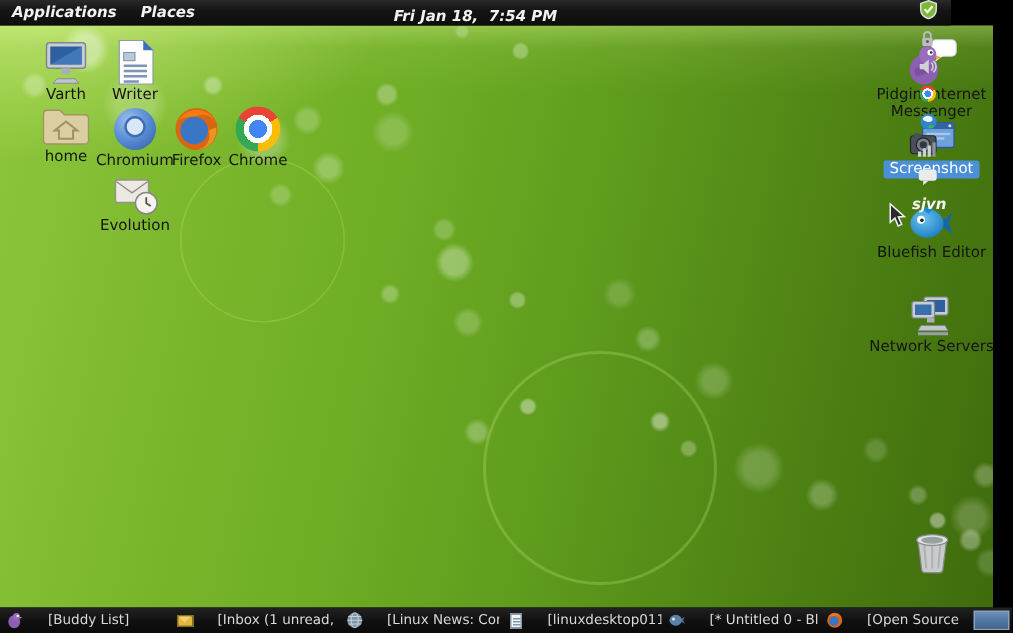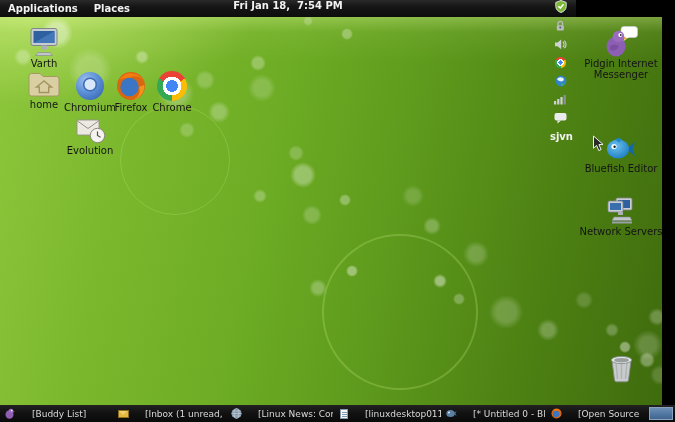--- a/index.html
+++ b/index.html
@@ -2,23 +2,23 @@
 <html><head>
 <meta charset="utf-8">
 <style>
   * { margin:0; padding:0; box-sizing:border-box; }
   html,body { width:675px; height:422px; overflow:hidden; background:#000; }
   body { font-family:"DejaVu Sans", sans-serif; }
   #screen { position:relative; width:675px; height:422px; overflow:hidden; }
 
   
   .top-panel {
-    position:absolute; top:0; left:0; width:576px; height:17px;
+    position:absolute; top:0; left:0; width:634px; height:17px;
     background:linear-gradient(180deg,#2a2a2a 0,#151515 40%,#0d0d0d 100%);
-    display:flex; align-items:flex-start; z-index:50;
+    display:flex; align-items:flex-end; z-index:50;font-style:italic;
   }
   .menu {
     color:#f2f2f2; font-size:10px; font-weight:bold; padding:0 8px; height:17px;
     display:flex; align-items:center; cursor:default;
   }
   .clock {
     position:absolute; left:50%; transform:translateX(-50%);
     color:#f2f2f2; font-size:10px; font-weight:bold; white-space:pre;
   }
   .tray { position:absolute; right:3px; top:0; height:17px; display:flex; align-items:center; gap:7px;flex-direction:column; }
@@ -188,20 +188,34 @@
             <rect x="4" y="1.5" width="26" height="17" rx="2" fill="#c8cdd2" stroke="#80868d"></rect>
             <rect x="6.5" y="4" width="21" height="12" fill="#2e5f9e"></rect>
             <path d="M6.5 16 L27.5 4 L27.5 16 Z" fill="#4a7fc0" opacity="0.75"></path>
             <rect x="14" y="18.5" width="6" height="4" fill="#aab0b6"></rect>
             <path d="M11 25.5 h12 l2.5 3 h-17 Z" fill="#c0c5ca" stroke="#80868d" stroke-width="0.6"></path>
           </svg>
       </span>
       <span class="lbl">Varth</span>
     </div>
 
+    <div class="dicon" style="left:62px; top:9px; width:56px;">
+      <span class="glyph">
+        <svg width="25" height="31" viewBox="0 0 25 31">
+            <path d="M1.5 1 h16 l6.5 6.5 V30 h-22.5 Z" fill="#fdfdfd" stroke="#8b9bb0" stroke-width="0.8"></path>
+            <path d="M17.5 1 l6.5 6.5 h-6.5 Z" fill="#3b6fb6"></path>
+            <rect x="4.5" y="9" width="7.5" height="5.5" fill="#b9c9da" stroke="#6f89a8" stroke-width="0.6"></rect>
+            <rect x="4.5" y="17" width="15.5" height="1.7" fill="#7c96b4"></rect>
+            <rect x="4.5" y="20.5" width="15.5" height="1.7" fill="#7c96b4"></rect>
+            <rect x="4.5" y="24" width="15.5" height="1.7" fill="#7c96b4"></rect>
+            <rect x="4.5" y="27.5" width="10" height="1.7" fill="#7c96b4"></rect>
+          </svg>
+      </span>
+      <span class="lbl">Writer</span>
+    </div>
 
     <div class="dicon" style="left:16px; top:54px; width:56px;">
       <span class="glyph">
         <svg width="34" height="27" viewBox="0 0 34 27">
             <path d="M2 5 q0 -2.5 2.5 -2.5 h8.5 l3 3 h13.5 q2.5 0 2.5 2.5 v14.5 q0 2.5 -2.5 2.5 H4.5 q-2.5 0 -2.5 -2.5 Z" fill="#d9cfa3" stroke="#a2935f" stroke-width="0.9"></path>
             <path d="M17 10 l-7.5 6 h2.8 v5.5 h9.4 V16 h2.8 Z" fill="none" stroke="#a2935f" stroke-width="1.4"></path>
           </svg>
       </span>
       <span class="lbl">home</span>
     </div>
@@ -263,20 +277,36 @@
             <circle cx="15.5" cy="10.5" r="5.8" fill="#9a6cc0"></circle>
             <circle cx="17.3" cy="9" r="2" fill="#fff"></circle>
             <circle cx="17.8" cy="9" r="0.9" fill="#2a2a2a"></circle>
             <path d="M20.8 11 l4 1.2 l-4 1.6 Z" fill="#e8a33c"></path>
             <path d="M7 20 q4 -3 9 0 q-3 6 -9 4 Z" fill="#7c4fa0"></path>
           </svg>
       </span>
       <span class="lbl wrap">Pidgin Internet Messenger</span>
     </div>
 
+    <div class="dicon" style="left:585px; top:64px; width:72px;">
+      <span class="glyph">
+        <svg width="31" height="25" viewBox="0 0 31 25">
+            <rect x="9" y="0.8" width="21" height="16.5" rx="1.5" fill="#6ea0dc" stroke="#2c5a96" stroke-width="0.9"></rect>
+            <rect x="9" y="0.8" width="21" height="4.2" fill="#35659f"></rect>
+            <circle cx="27.2" cy="2.9" r="1" fill="#cfe0f2"></circle>
+            <rect x="11.5" y="7.5" width="16" height="1.6" fill="#a8c6e8"></rect>
+            <rect x="11.5" y="10.5" width="12" height="1.6" fill="#a8c6e8"></rect>
+            <rect x="1" y="9.5" width="17" height="12" rx="2" fill="#4a5058" stroke="#24282d" stroke-width="0.8"></rect>
+            <rect x="3" y="8" width="5" height="2.5" rx="1" fill="#4a5058"></rect>
+            <circle cx="9.5" cy="15.5" r="4.6" fill="#7a8089" stroke="#1f2327" stroke-width="0.8"></circle>
+            <circle cx="9.5" cy="15.5" r="2.4" fill="#2e3744"></circle>
+          </svg>
+      </span>
+      <span class="lbl selected">Screenshot</span>
+    </div>
 
     <div class="dicon" style="left:577px; top:180px; width:88px;">
       <span class="glyph">
         <svg width="34" height="28" viewBox="0 0 34 28">
             <rect x="12" y="1" width="16" height="12" rx="1.5" fill="#c8cdd2" stroke="#80868d" stroke-width="0.8"></rect>
             <rect x="14" y="3" width="12" height="8" fill="#2e5f9e"></rect>
             <rect x="4" y="4" width="15" height="11" rx="1.5" fill="#c8cdd2" stroke="#80868d" stroke-width="0.8"></rect>
             <rect x="6" y="6" width="11" height="7" fill="#3a6fae"></rect>
             <rect x="14" y="15" width="5" height="3" fill="#aab0b6"></rect>
             <path d="M10 20 h16 l2 3.5 h-20 Z" fill="#c0c5ca" stroke="#80868d" stroke-width="0.6"></path>

